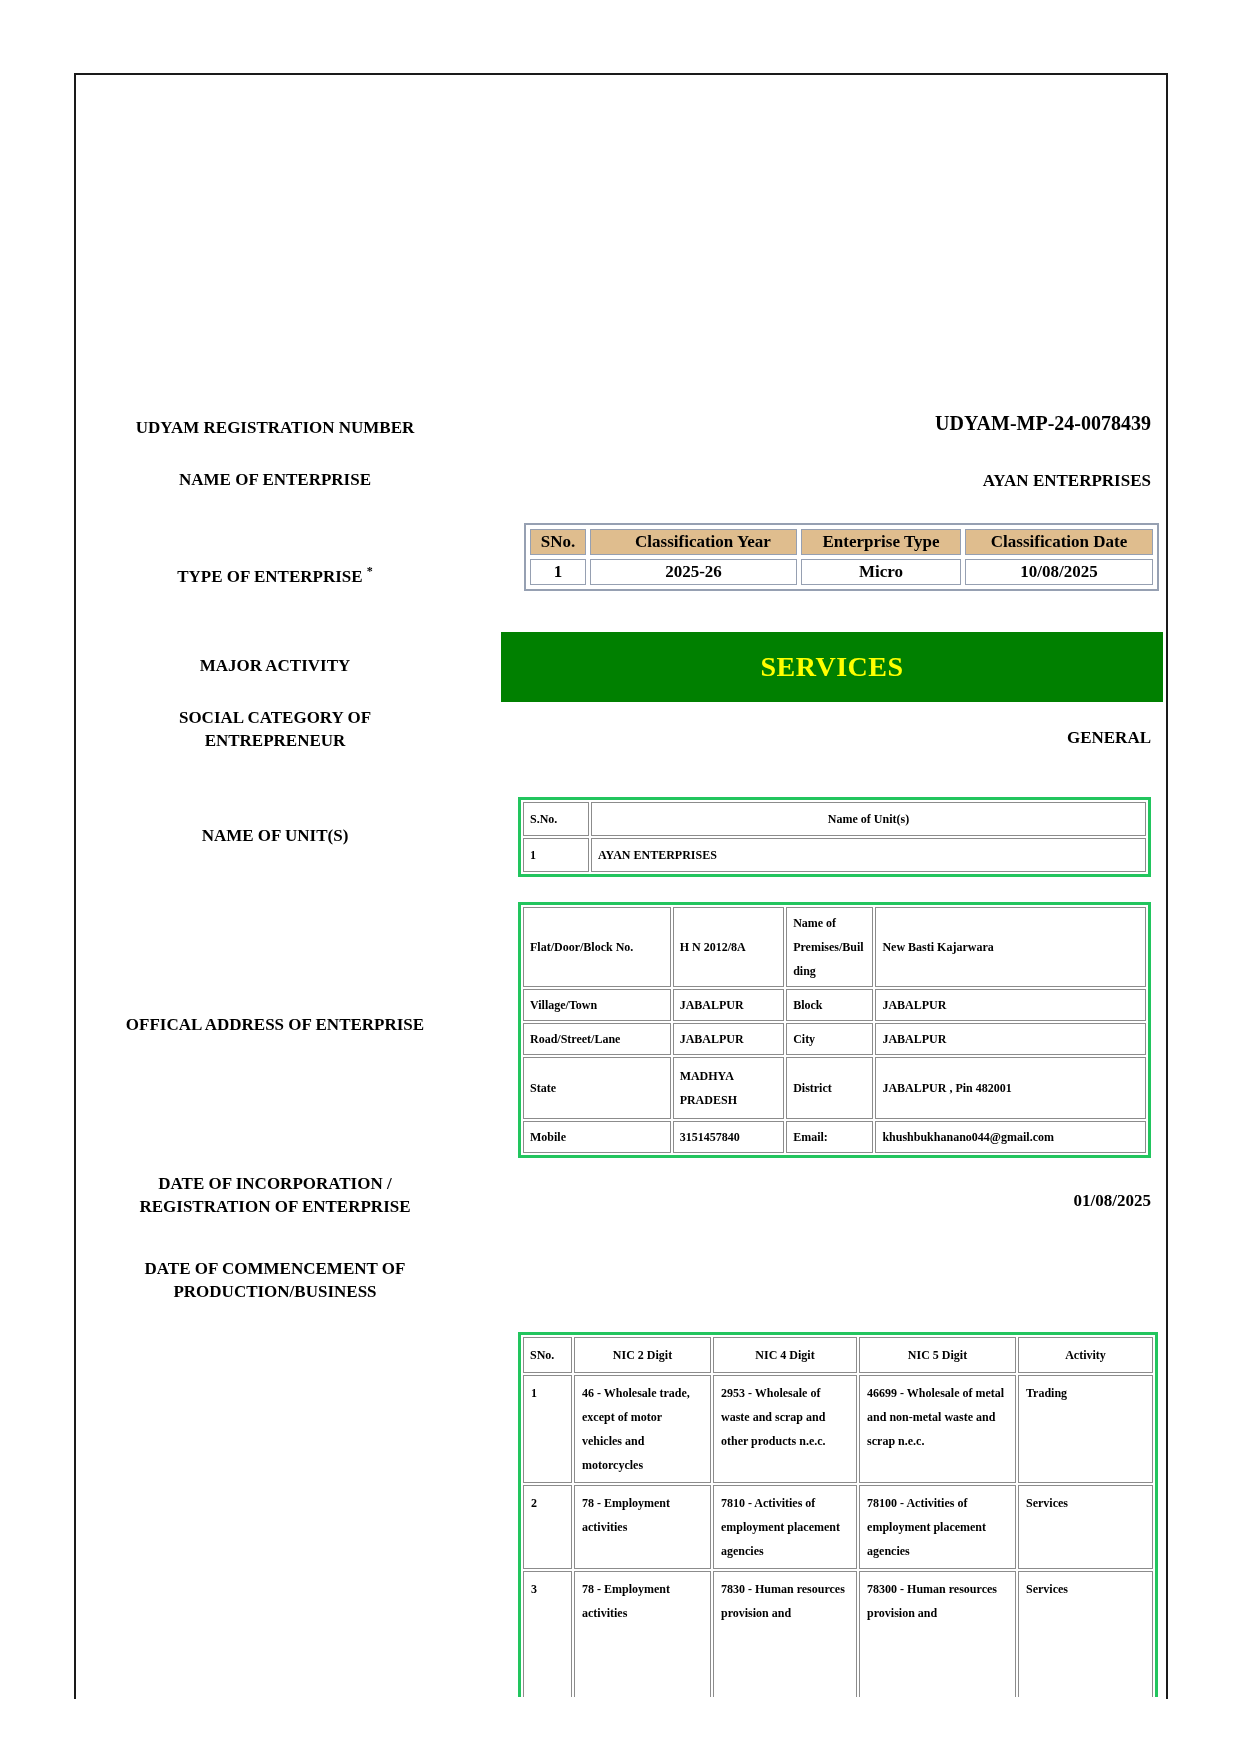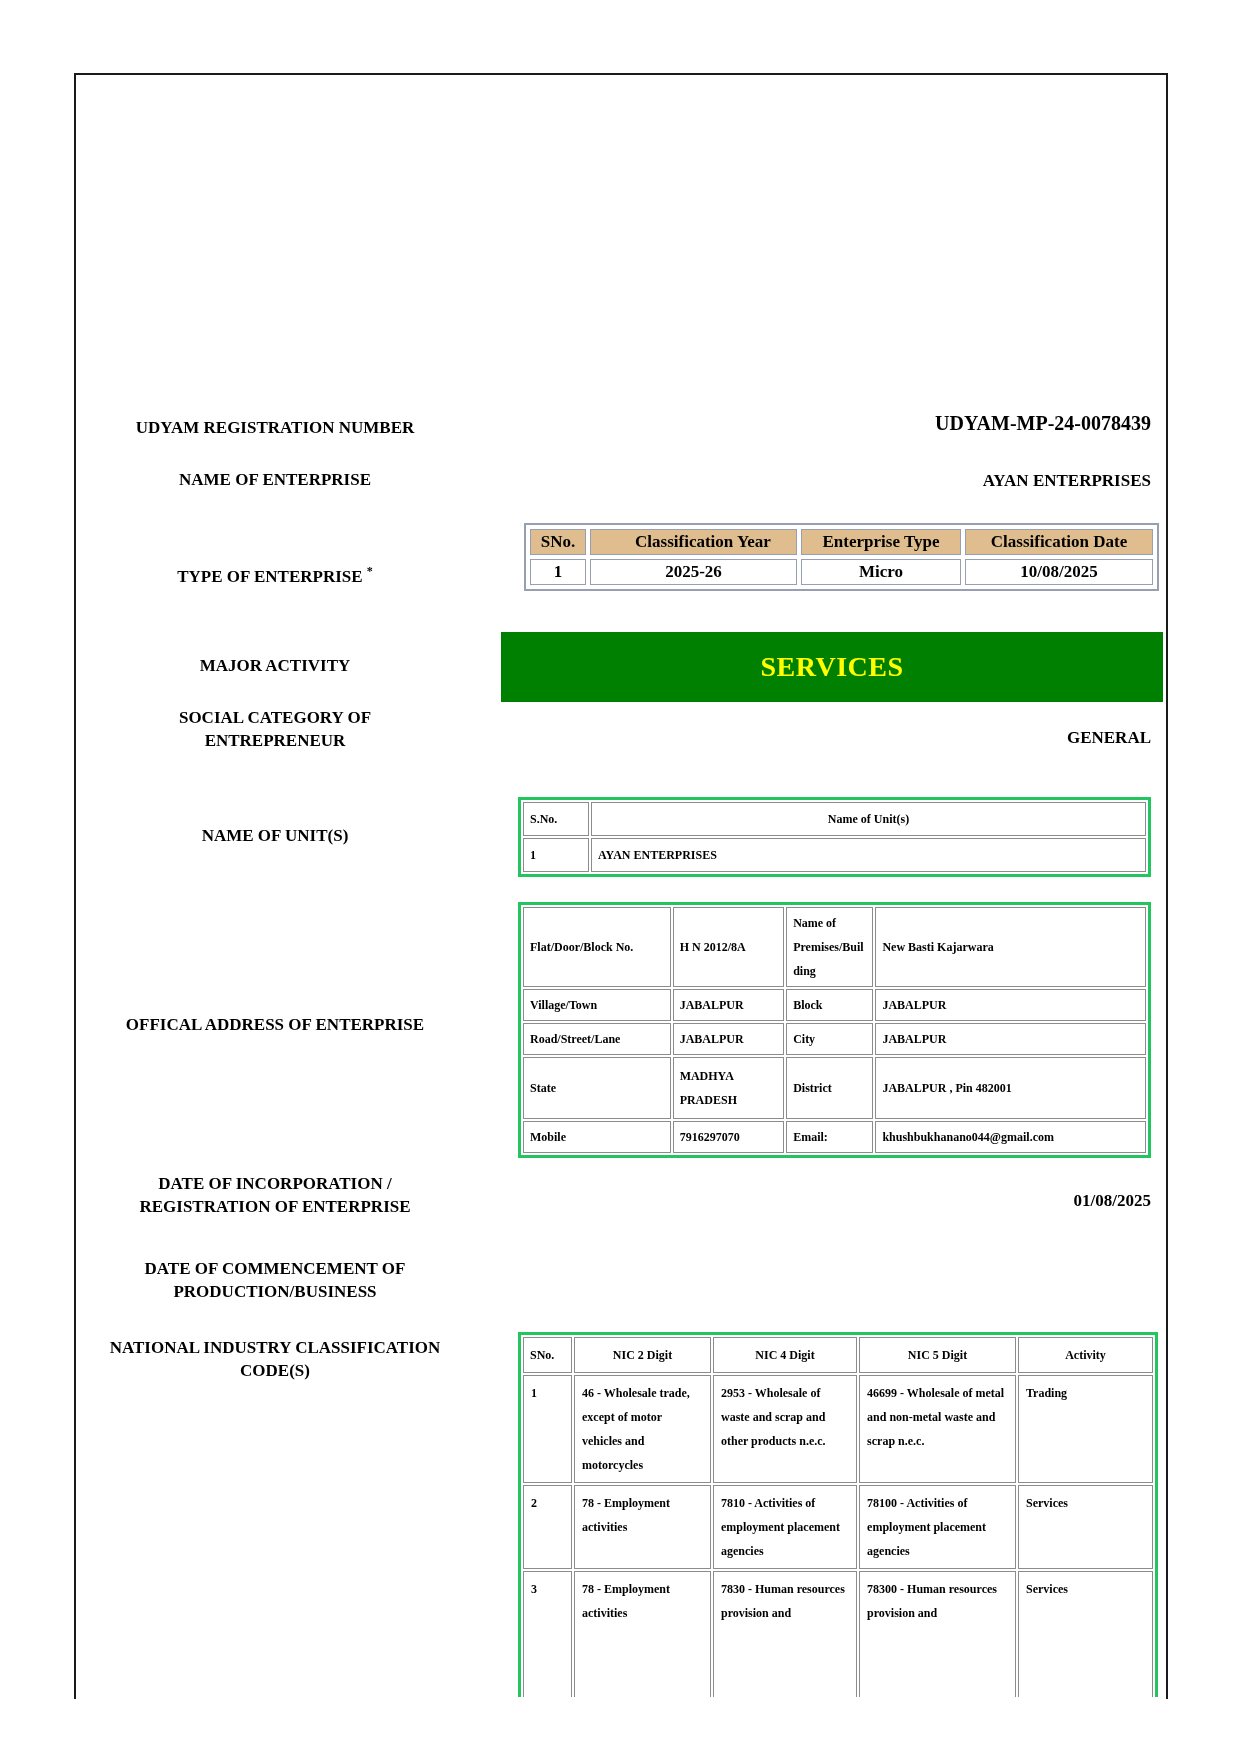--- a/index.html
+++ b/index.html
@@ -160,34 +160,33 @@
       <td>JABALPUR</td>
     </tr>
     <tr class="addr-r3">
       <td>State</td>
       <td>MADHYA PRADESH</td>
       <td>District</td>
       <td>JABALPUR , Pin 482001</td>
     </tr>
     <tr>
       <td>Mobile</td>
-      <td>7916297070</td>
+      <td>3151457840</td>
       <td>Email:</td>
       <td>khushbukhanano044@gmail.com</td>
     </tr>
   </tbody>
     </table>
 
   <div class="lbl" style="top:1172px">DATE OF INCORPORATION / REGISTRATION OF ENTERPRISE</div>
   <div class="val" style="top:1190px">01/08/2025</div>
 
   <div class="lbl" style="top:1257px">DATE OF COMMENCEMENT OF PRODUCTION/BUSINESS</div>
   <div class="val" style="top:1278px"></div>
 
-  <div class="lbl" style="top:1336px">NATIONAL INDUSTRY CLASSIFICATION CODE(S)</div>
   <div class="nic-wrap">
     <table class="gtable nic-table">
       <tbody>
           <tr>
         <th class="nic-c0 nic-sno">SNo.</th>
         <th class="nic-c1">NIC 2 Digit</th>
         <th class="nic-c2">NIC 4 Digit</th>
         <th class="nic-c3">NIC 5 Digit</th>
         <th class="nic-c4">Activity</th>
       </tr>

